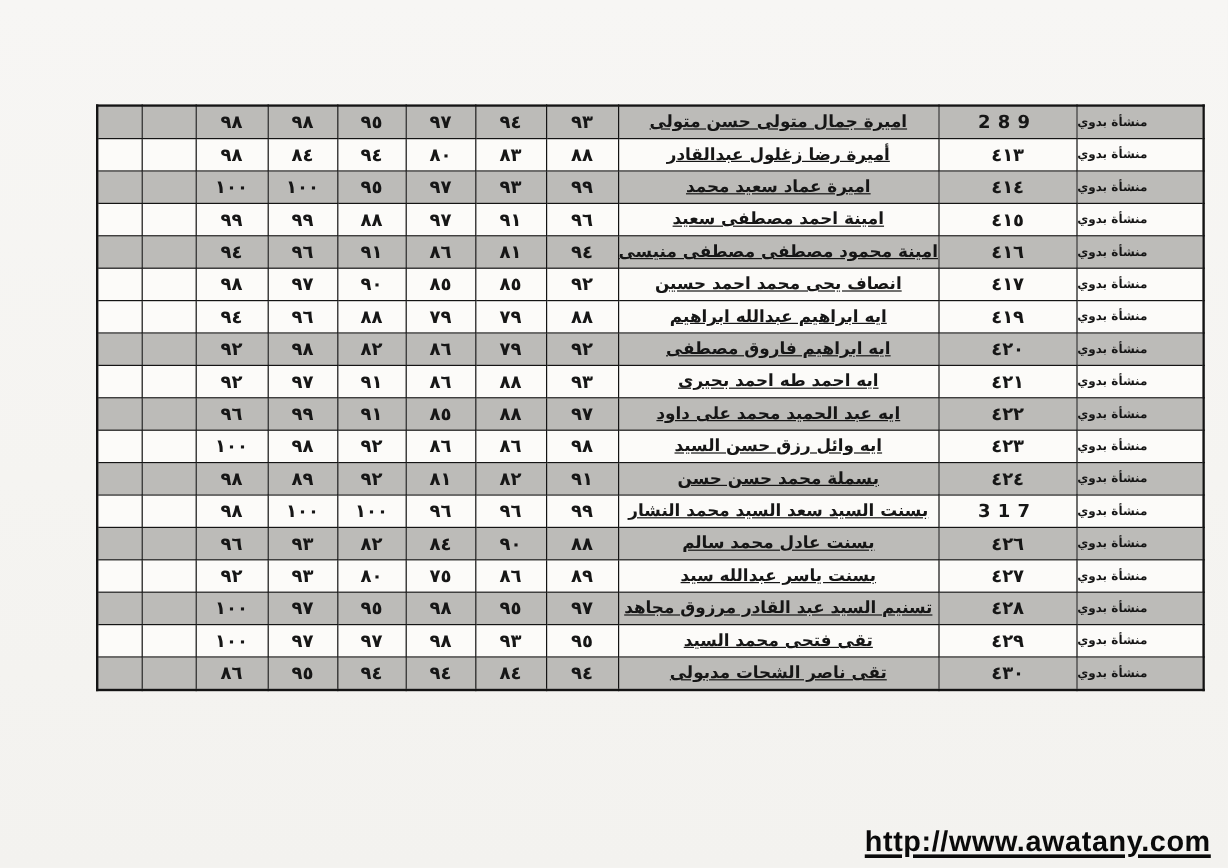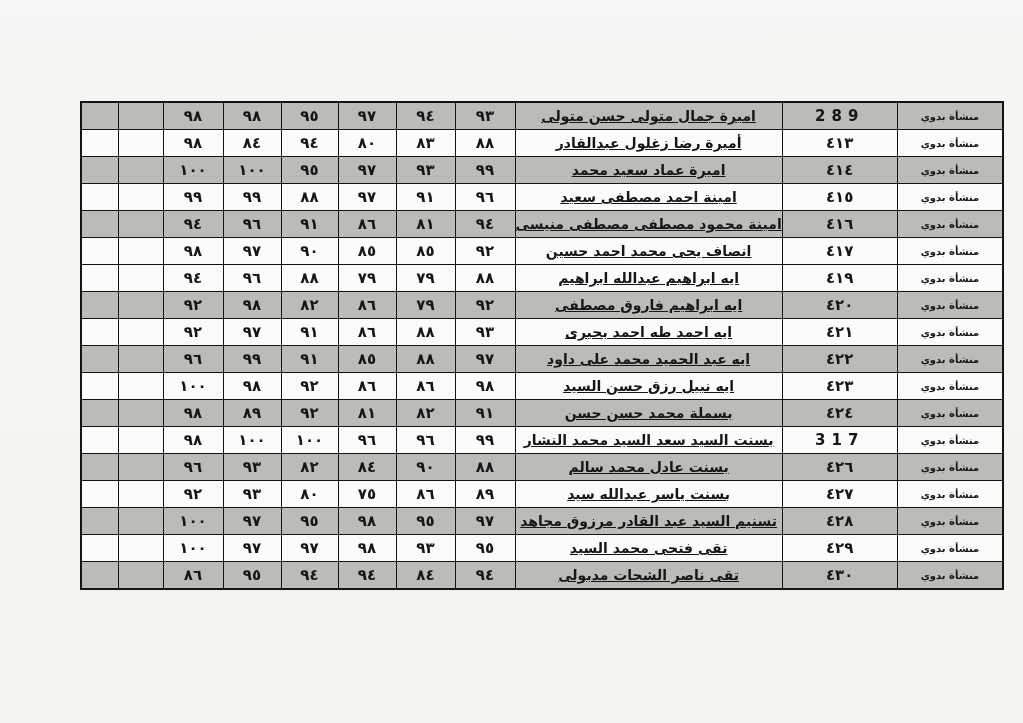--- a/index.html
+++ b/index.html
@@ -15,21 +15,21 @@
     font-family: "DejaVu Sans", sans-serif;
   }
   .scan-page {
     position: absolute;
     inset: 0;
     background: linear-gradient(180deg, #f7f6f4 0%, #f5f4f1 55%, #f3f2ef 100%);
   }
   table.results {
     position: absolute;
     left: 80px;
-    top: 101px;
+    top: 87px;
     border-collapse: collapse;
     table-layout: fixed;
     border: 2px solid var(--line, #141414);
   }
   table.results td {
     border: 1px solid var(--line, #141414);
     height: 26px;
     padding: 0;
     overflow: hidden;
     white-space: nowrap;
@@ -52,21 +52,21 @@
     text-decoration: underline;
   }
   td.seat {
     text-align: center;
     font-weight: bold;
     font-size: 15px;
     letter-spacing: 6px;
   }
   td.region {
     direction: rtl;
-    text-align: center;
+    text-align: left;
     font-weight: bold;
     font-size: 10px;
     padding: 0 2px 0 1px;
   }
   .footer-url {
     position: absolute;
     right: 14px;
     bottom: 7px;
     font-family: "Liberation Sans", "DejaVu Sans", sans-serif;
     font-weight: bold;
@@ -230,21 +230,21 @@
     </tr>
         <tr class="plain">
       <td class="empty"></td>
       <td class="empty"></td>
       <td class="score">١٠٠</td>
       <td class="score">٩٨</td>
       <td class="score">٩٢</td>
       <td class="score">٨٦</td>
       <td class="score">٨٦</td>
       <td class="score">٩٨</td>
-      <td class="name">ايه نبيل رزق حسن السيد</td>
+      <td class="name">ايه وائل رزق حسن السيد</td>
       <td class="seat">٤٢٣</td>
       <td class="region">منشأة بدوي</td>
     </tr>
         <tr class="shaded">
       <td class="empty"></td>
       <td class="empty"></td>
       <td class="score">٩٨</td>
       <td class="score">٨٩</td>
       <td class="score">٩٢</td>
       <td class="score">٨١</td>
@@ -328,14 +328,15 @@
       <td class="score">٩٤</td>
       <td class="score">٨٤</td>
       <td class="score">٩٤</td>
       <td class="name">تقى ناصر الشحات مدبولى</td>
       <td class="seat">٤٣٠</td>
       <td class="region">منشأة بدوي</td>
     </tr>
       </tbody>
   </table>
 
+  <a class="footer-url" href="#">http://www.awatany.com</a>
 
 </div>
 
 </body></html>

